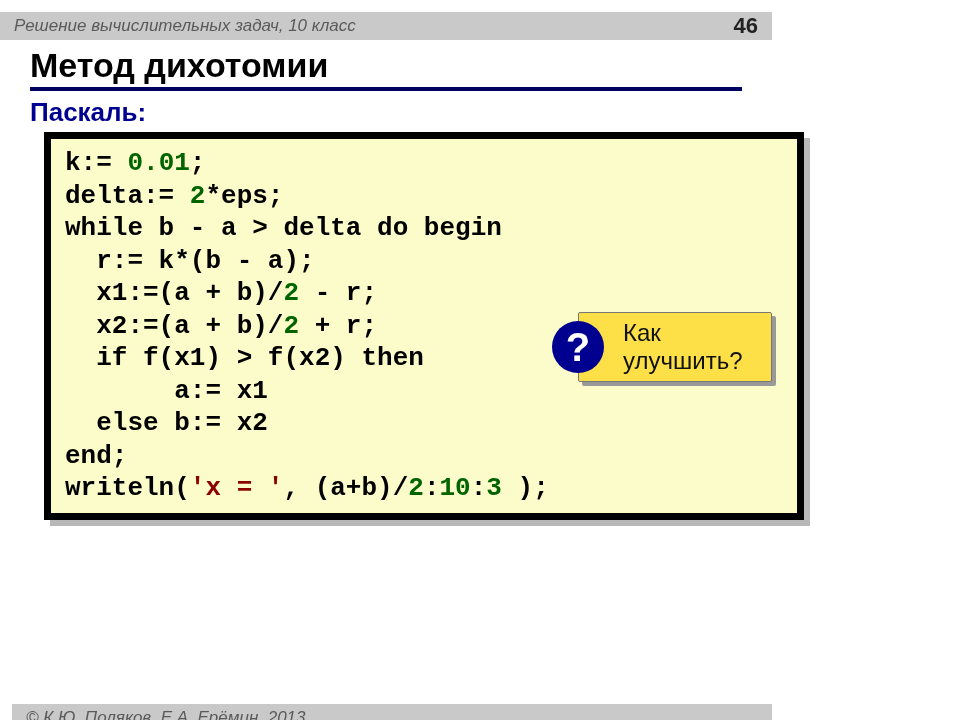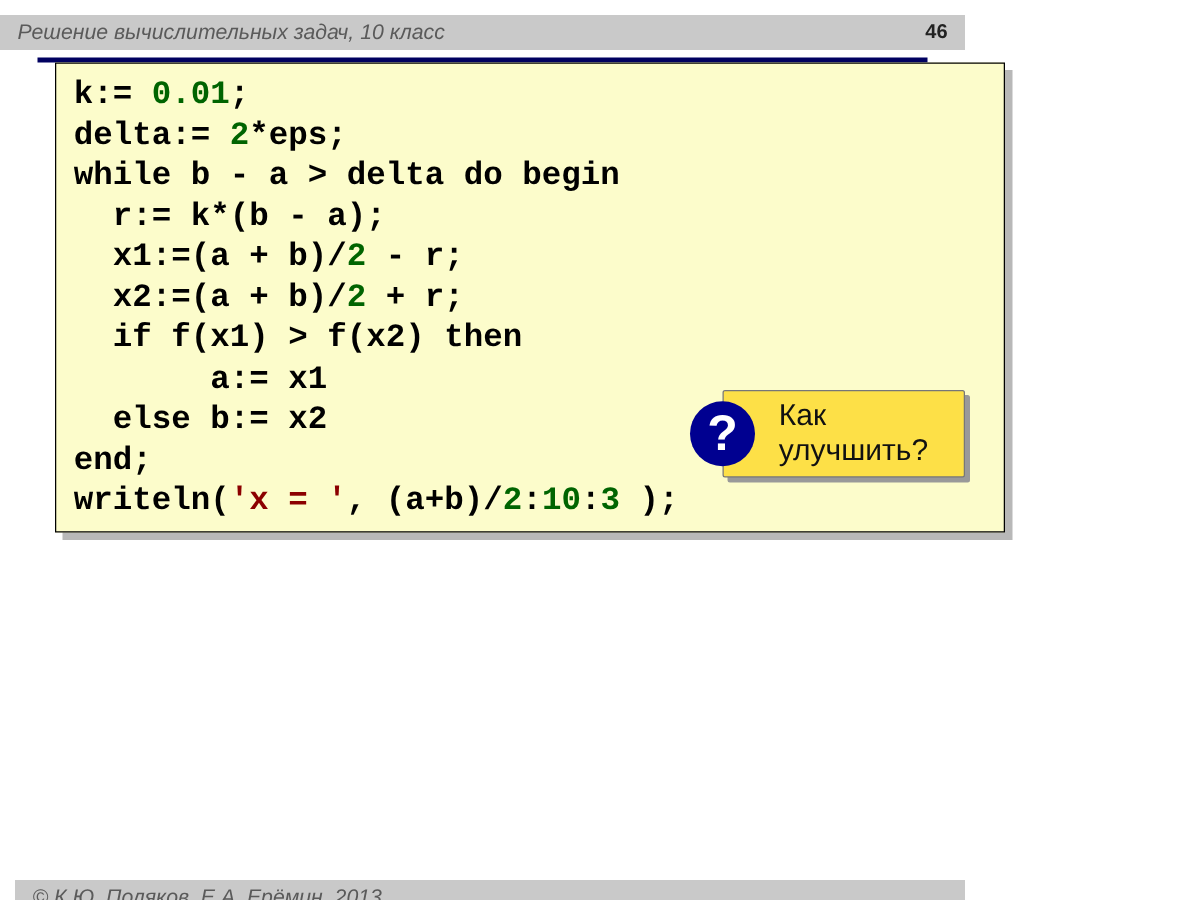--- a/index.html
+++ b/index.html
@@ -28,21 +28,21 @@
     padding: 0 14px;
     display: flex;
     justify-content: space-between;
     align-items: center;
     box-sizing: border-box;
   }
   .pagenum {
     font-style: normal;
     font-weight: bold;
     color: #222;
-    font-size: 16px;
+    font-size: 22px;
   }
   .title-wrap {
     padding: 6px 30px 0 30px;
   }
   .title {
     font-size: 34px;
     font-weight: bold;
     color: #000;
     margin: 0;
     padding-bottom: 2px;
@@ -67,21 +67,21 @@
     position: absolute;
     top: 6px;
     left: 6px;
     right: -6px;
     bottom: -6px;
     background: #b8b8b8;
   }
   .codebox {
     position: relative;
     background: #fcfccb;
-    border: 1px solid #000000;
+    border: 7px solid #000000;
     padding: 8px 14px;
     font-family: "Courier New", monospace;
     font-size: 26px;
     font-weight: bold;
     line-height: 1.25;
     color: #000;
     white-space: pre;
   }
   .num { color: #006400; }
   .str { color: #8b0000; }
@@ -151,23 +151,25 @@
 <body>
 
 <div class="slide">
 
   <div class="topbar">
     <span>Решение вычислительных задач, 10 класс</span>
     <span class="pagenum">46</span>
   </div>
 
   <div class="title-wrap">
+    <h1 class="title">Метод дихотомии</h1>
     <hr class="title-rule">
   </div>
 
+  <div class="subtitle">Паскаль:</div>
 
   <div class="codebox-wrap">
     <div class="codebox-shadow"></div>
     <div class="codebox"><span>k:= </span><span class="num">0.01</span><span>;</span>
 <span>delta:= </span><span class="num">2</span><span>*eps;</span>
 <span>while b - a &gt; delta do begin</span>
 <span>  r:= k*(b - a);</span>
 <span>  x1:=(a + b)/</span><span class="num">2</span><span> - r;</span>
 <span>  x2:=(a + b)/</span><span class="num">2</span><span> + r;</span>
 <span>  if f(x1) &gt; f(x2) then</span>

